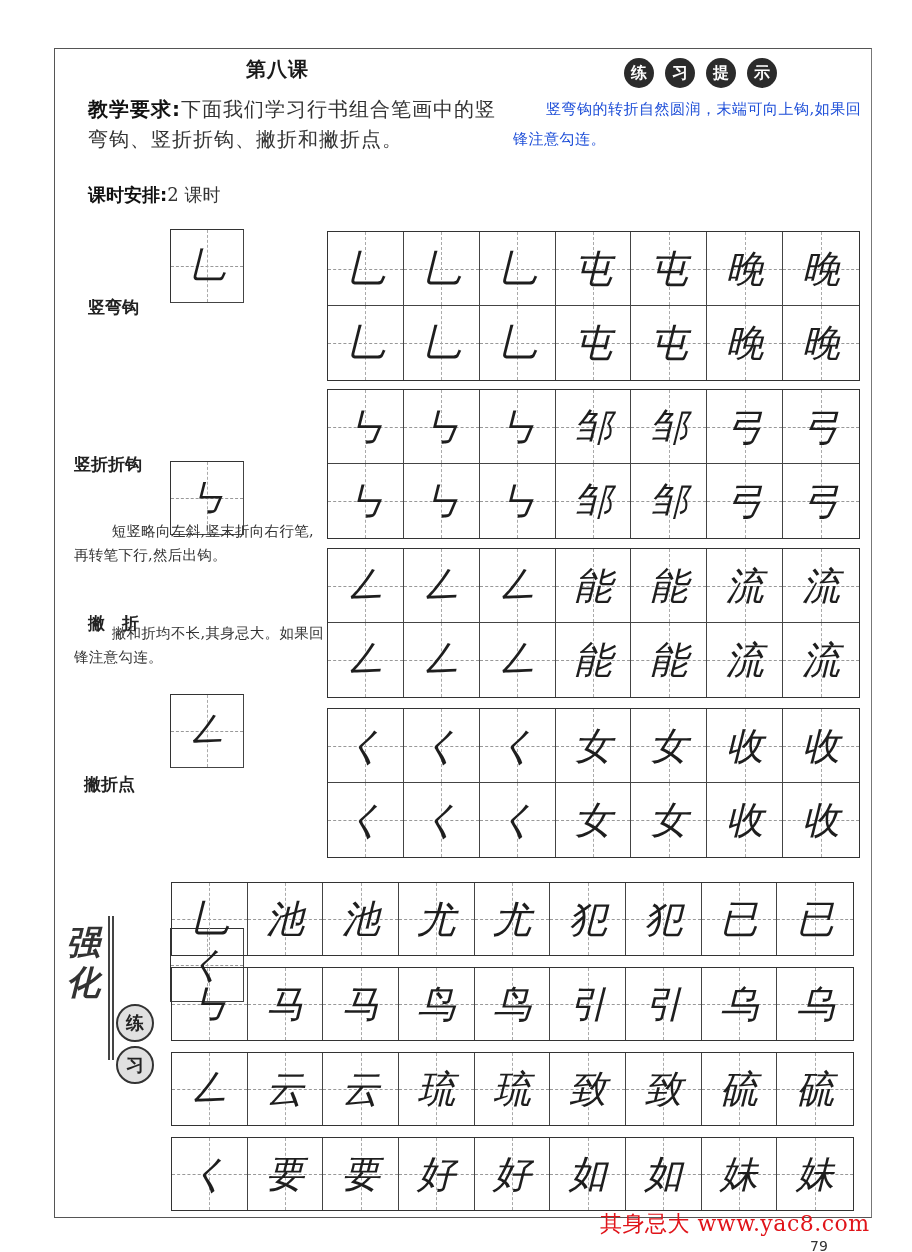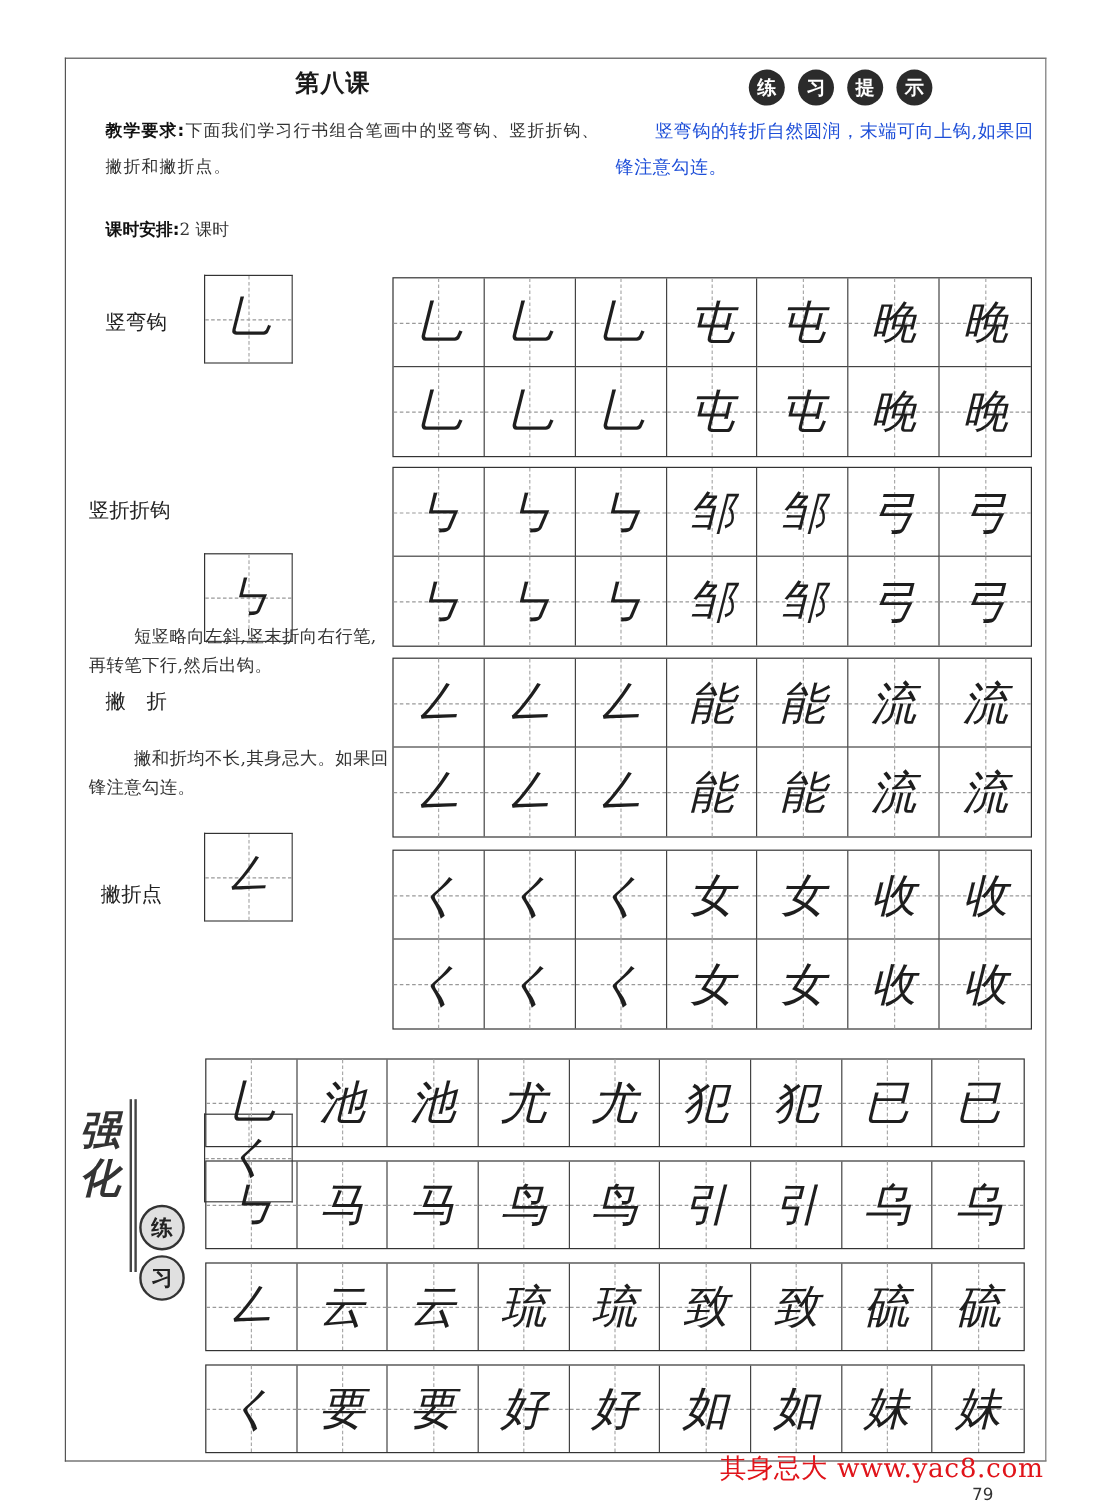--- a/index.html
+++ b/index.html
@@ -15,44 +15,44 @@
       border-right: 1px solid #777;
       box-sizing: border-box;
     }
     .lesson-title {
       position: absolute; left: 246px; top: 56px;
       font-family: "DejaVu Sans", "Liberation Sans", sans-serif;
       font-size: 20px; font-weight: bold; letter-spacing: 1px; color: #1a1a1a;
     }
     .req {
       position: absolute; left: 88px; top: 94px; width: 415px;
-      font-size: 14px; line-height: 30px; color: #333; letter-spacing: 1px;
+      font-size: 20px; line-height: 30px; color: #333; letter-spacing: 1px;
     }
     .req .label, .sched .label {
       font-family: "DejaVu Sans", "Liberation Sans", sans-serif; font-weight: bold; color: #111;
     }
     .sched {
       position: absolute; left: 88px; top: 183px;
-      font-size: 14px; color: #333;
+      font-size: 18px; color: #333;
     }
     .tips-badges {
       position: absolute; left: 624px; top: 58px; display: flex; gap: 11px;
     }
     .tips-badges .badge {
       width: 30px; height: 30px; border-radius: 50%; background: #2b2b2b;
       color: #fff; font-family: "DejaVu Sans", "Liberation Sans", sans-serif;
       font-weight: bold; font-size: 16px; display: flex; align-items: center; justify-content: center;
     }
     .tips-text {
       position: absolute; left: 513px; top: 94px; width: 352px;
       font-size: 15px; line-height: 30px; color: #1d4ed8; text-indent: 2.2em; letter-spacing: 0.5px;
     }
     .stroke-label {
       position: absolute; font-family: "DejaVu Sans", "Liberation Sans", sans-serif;
-      font-weight: normal; font-size: 17px; color: #222;
+      font-weight: bold; font-size: 17px; color: #222; margin-top: 39px;
     }
     .sample-box {
       position: absolute; width: 74px; height: 74px; border: 1.5px solid #333; box-sizing: border-box;
     }
     .desc {
       position: absolute; left: 74px; width: 250px;
       font-size: 14.5px; line-height: 24px; color: #333; letter-spacing: 0.3px;
     }
     .desc .indent { display: inline-block; width: 2.6em; }
     .grid {

